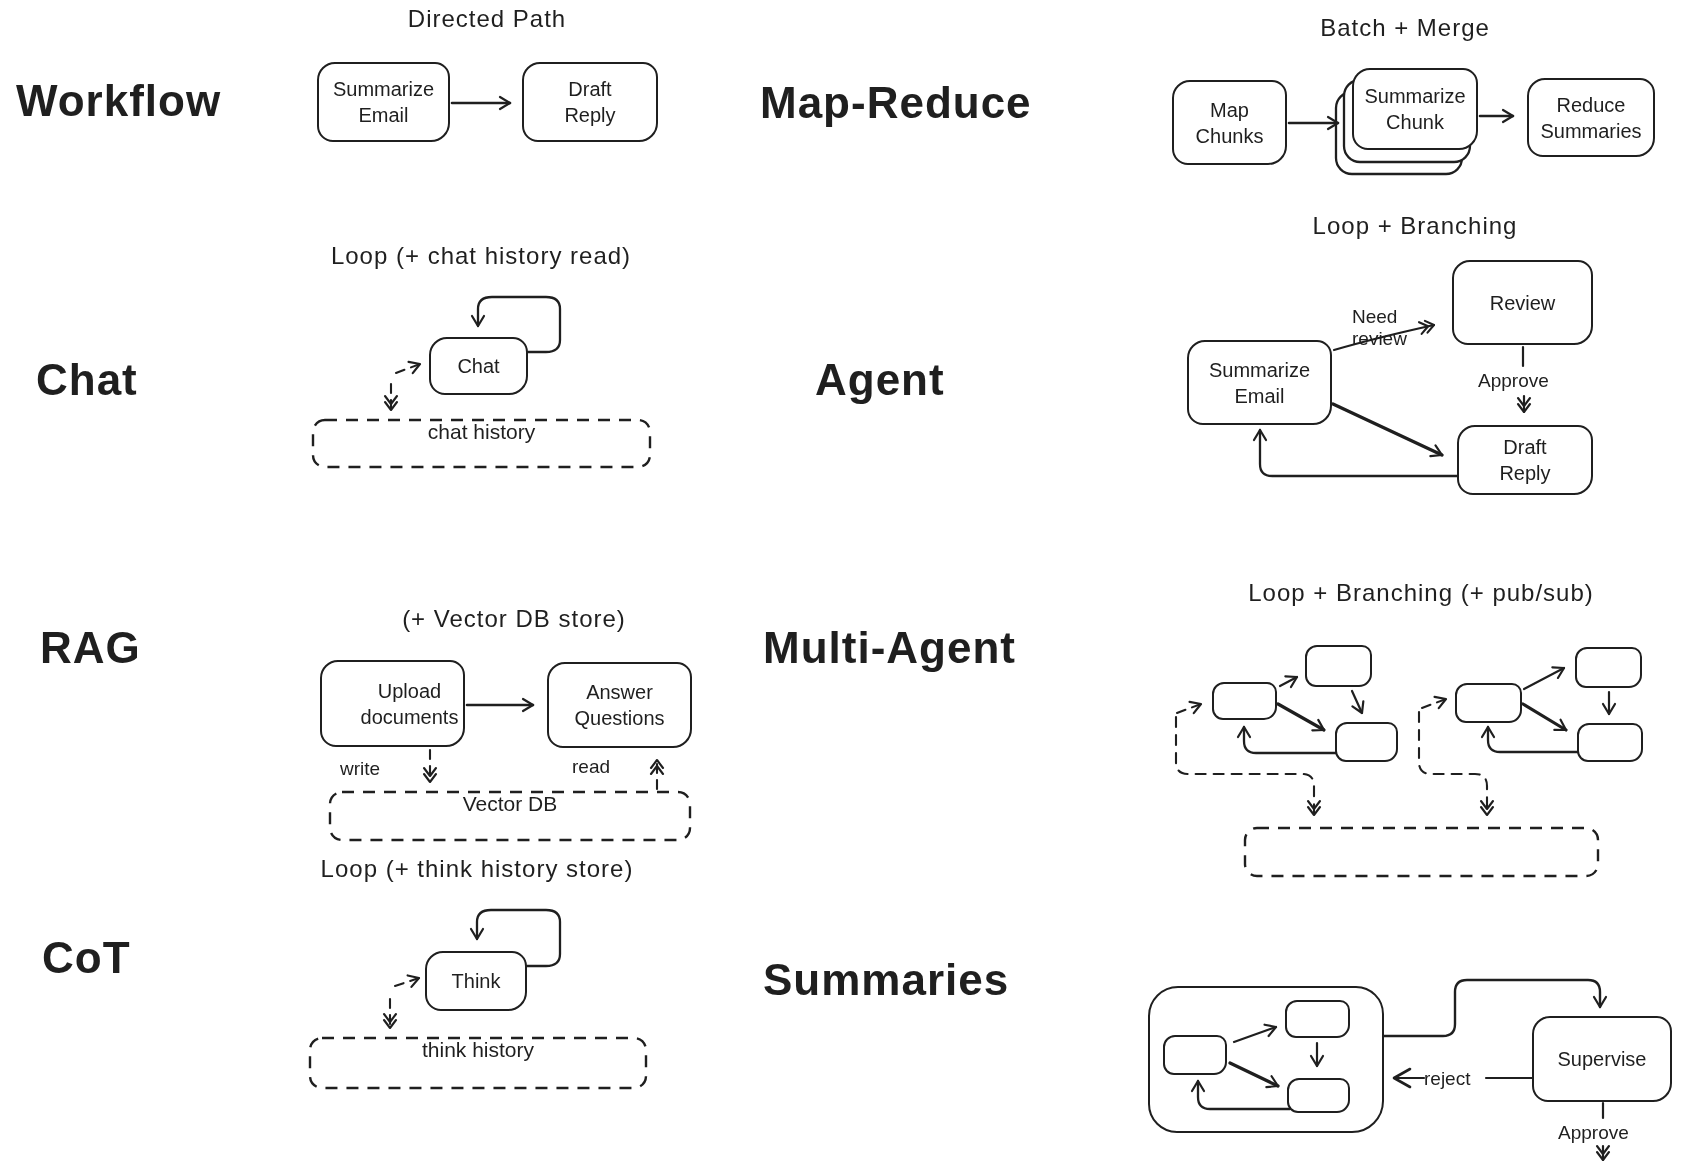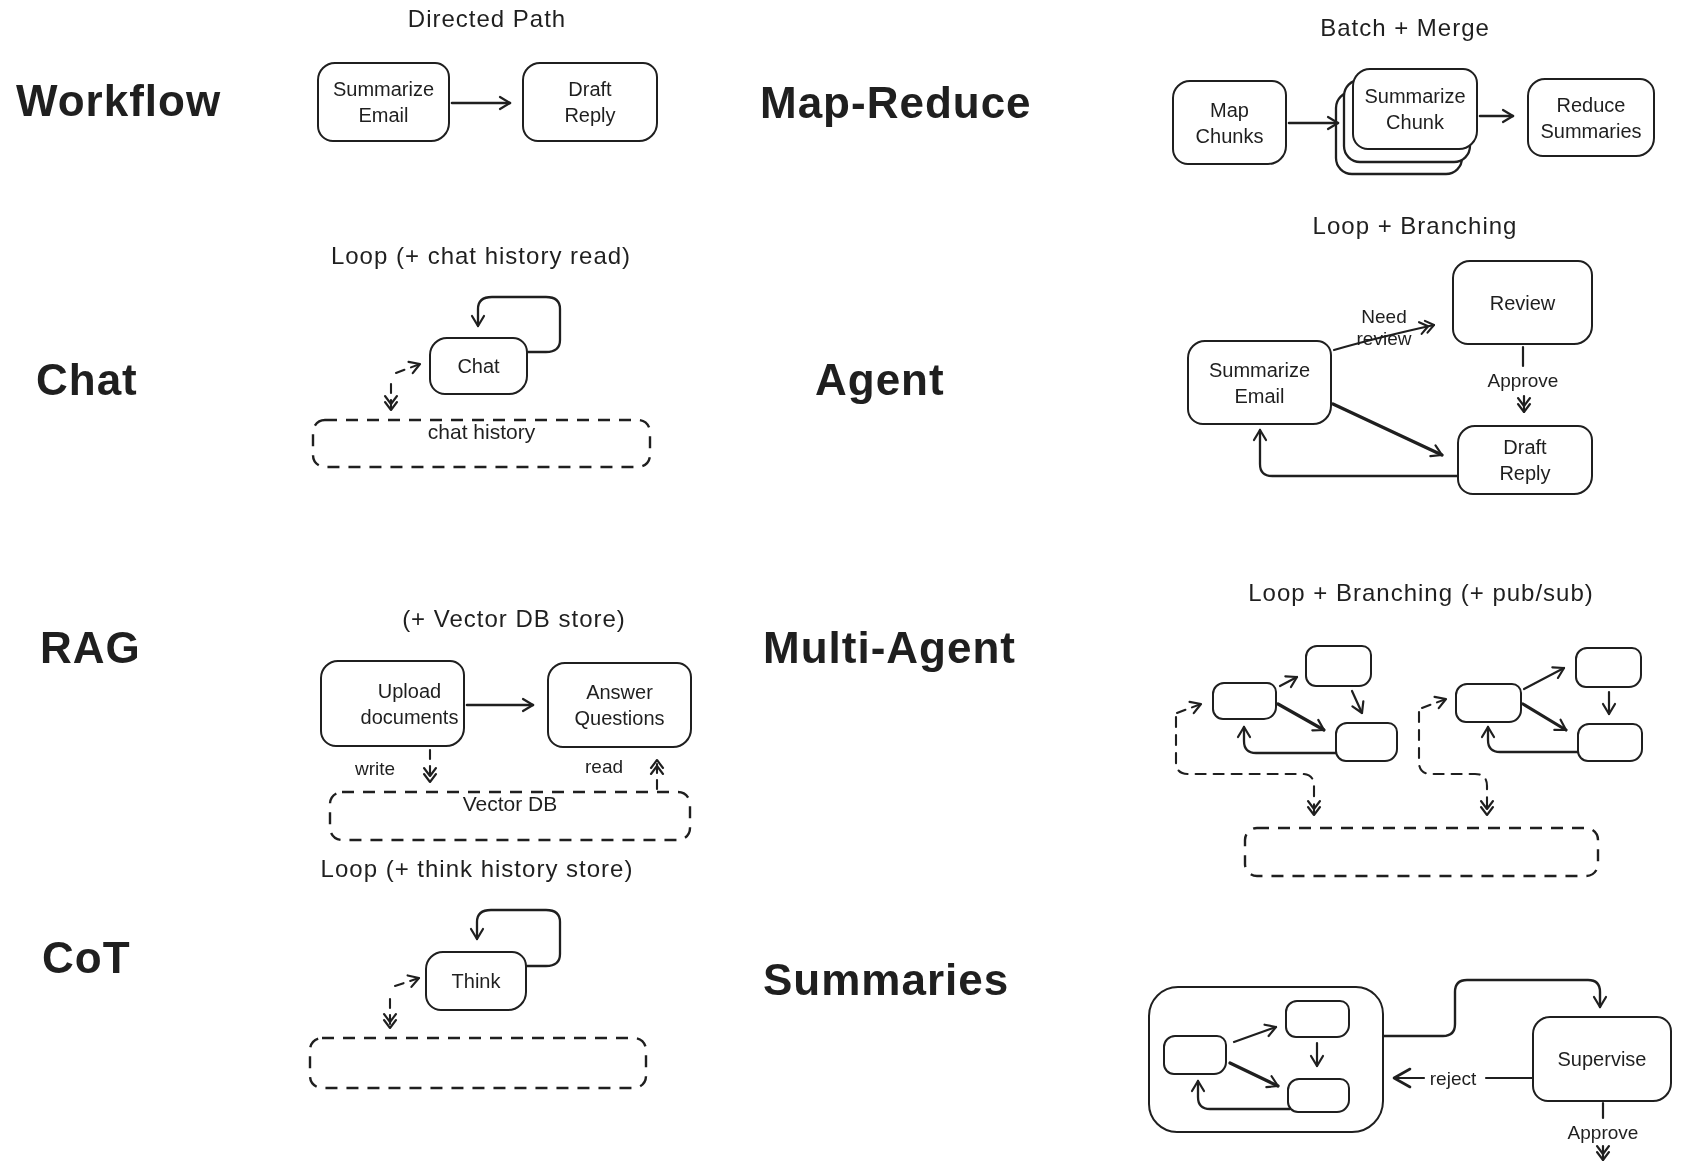--- a/index.html
+++ b/index.html
@@ -39,21 +39,21 @@
   .node .nw{display:block;}
   .store{
     box-sizing:border-box;
     display:flex;align-items:flex-start;justify-content:center;
     text-align:center;
     font-size:21px;
     background:transparent;
   }
   .edgelabel{
     font-size:19px;
-    text-align:center;
+    text-align:left;
     line-height:1.15;
   }
   .container-box{
     box-sizing:border-box;
     border:2.6px solid #1f1f1f;
     border-radius:30px 28px 32px 29px;
     background:transparent;
   }
 </style>
 </head>
@@ -193,20 +193,23 @@
   <div class="abs node small" style="left:1335px;top:722px;width:63px;height:40px;"></div>
   <div class="abs node small" style="left:1455px;top:683px;width:67px;height:40px;"></div>
   <div class="abs node small" style="left:1575px;top:647px;width:67px;height:41px;"></div>
   <div class="abs node small" style="left:1577px;top:723px;width:66px;height:39px;"></div>
 
   <div class="abs seclabel" style="left:42px;top:933px;">CoT</div>
   <div class="abs title" style="left:277px;top:855px;width:400px;">Loop (+ think history store)</div>
   <div class="abs node" style="left:425px;top:951px;width:102px;height:60px;">
     <span class="nw">Think</span>
   </div>
+  <div class="abs store" style="left:310px;top:1038px;width:336px;height:50px;">
+    <span>think history</span>
+  </div>
 
   <div class="abs seclabel" style="left:763px;top:955px;">Summaries</div>
   <div class="abs container-box" style="left:1148px;top:986px;width:236px;height:147px;"></div>
   <div class="abs node small" style="left:1163px;top:1035px;width:64px;height:40px;"></div>
   <div class="abs node small" style="left:1285px;top:1000px;width:65px;height:38px;"></div>
   <div class="abs node small" style="left:1287px;top:1078px;width:63px;height:35px;"></div>
   <div class="abs node" style="left:1532px;top:1016px;width:140px;height:86px;">
     <span class="nw">Supervise</span>
   </div>
   <div class="abs edgelabel" style="left:1424px;top:1068px;width:58px;">reject</div>

